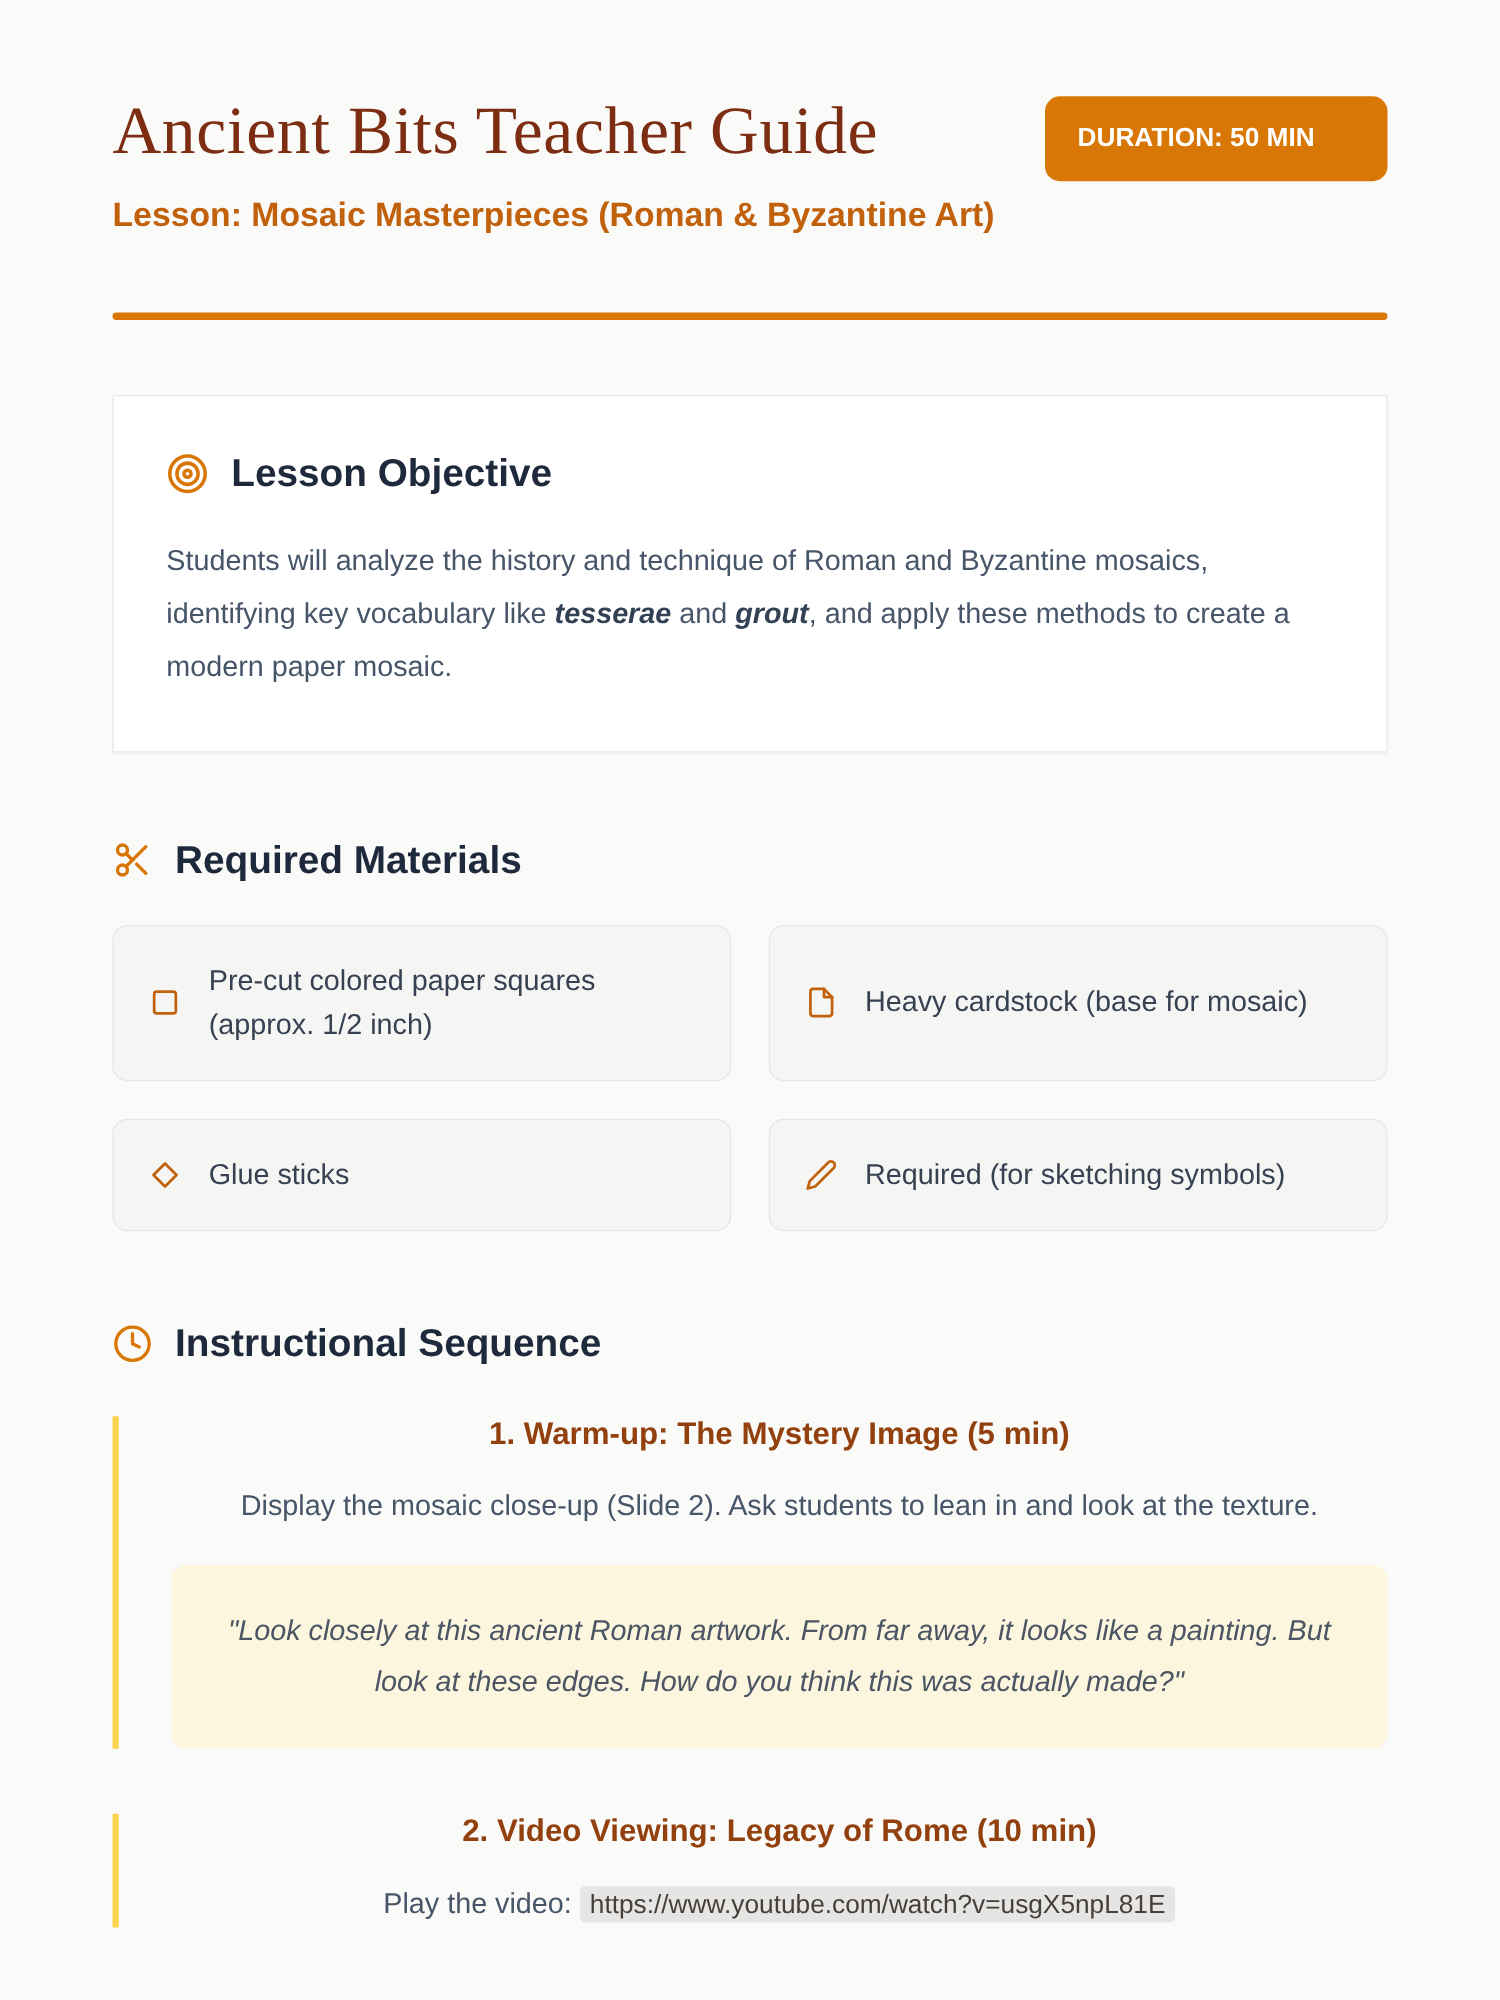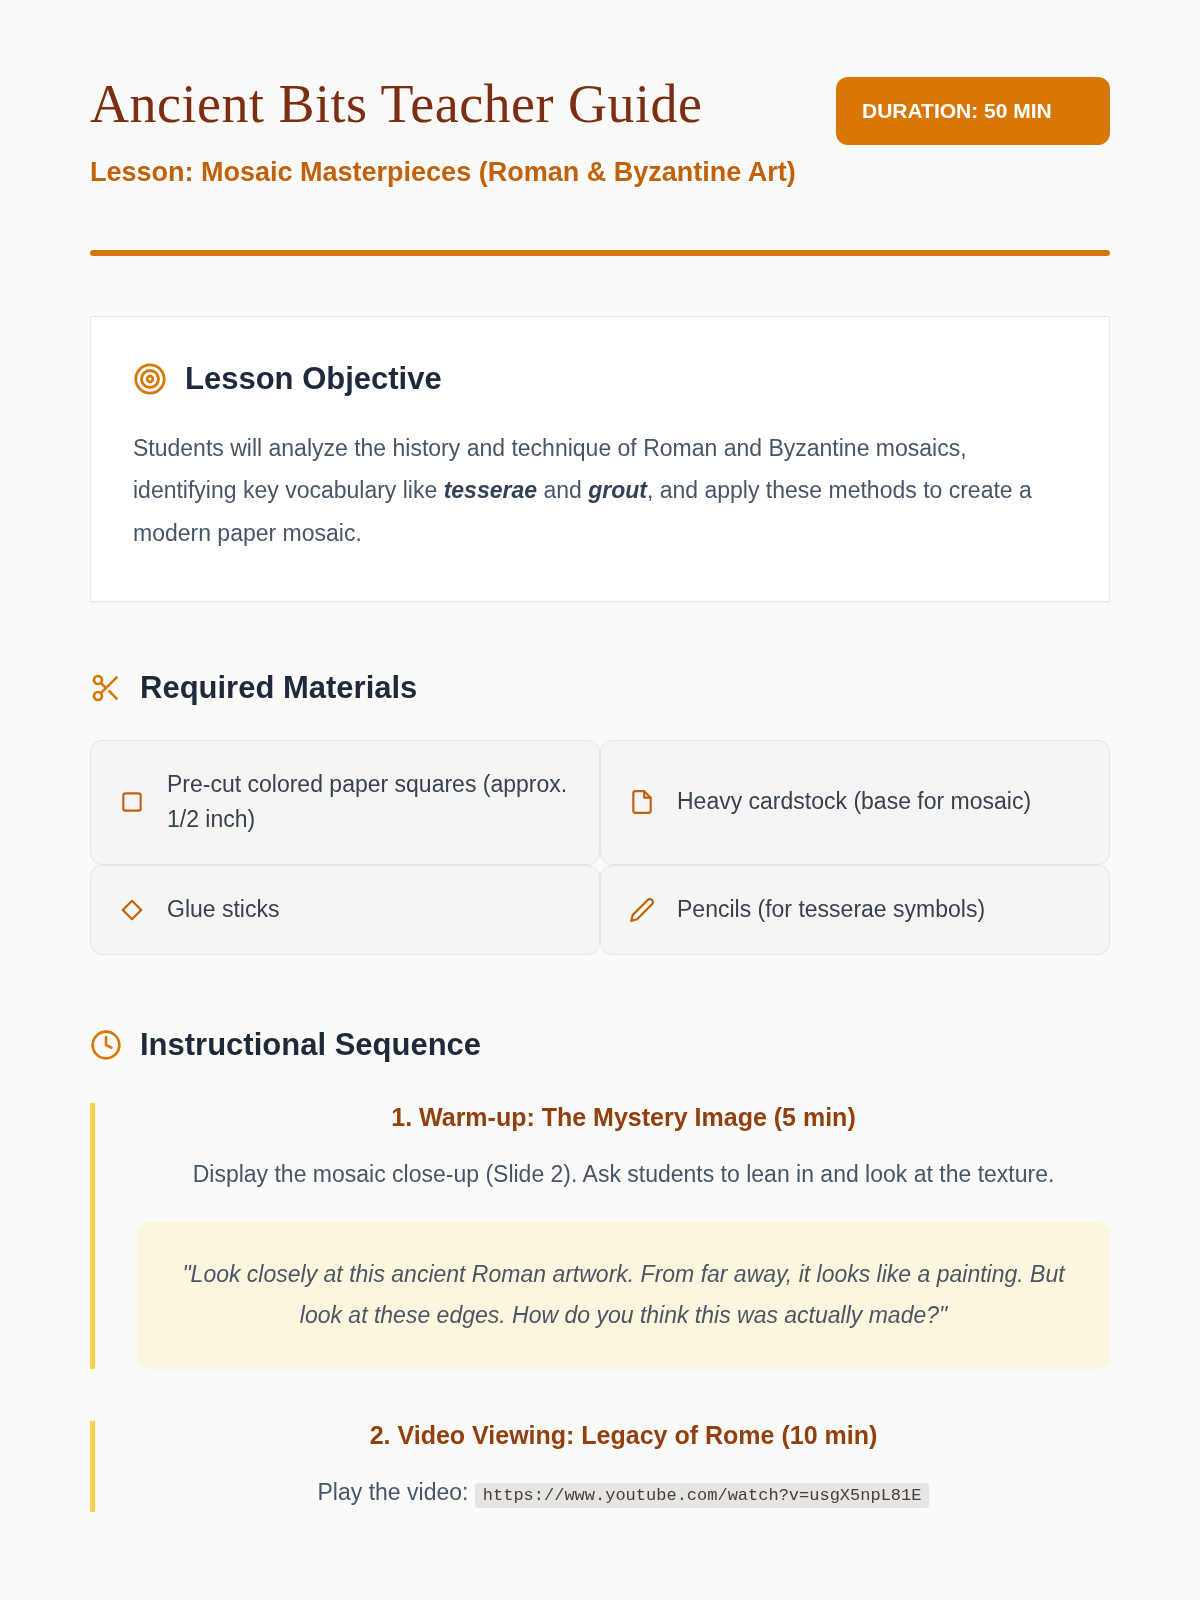--- a/index.html
+++ b/index.html
@@ -85,20 +85,21 @@
     line-height:1.85;
     color:var(--body-color);
   }
   .term{font-weight:700;font-style:italic;color:#334155;}
   
   .materials-section{margin-top:68px;}
   .materials-grid{
     margin-top:34px;
     display:grid;
     grid-template-columns:1fr 1fr;
+    gap:30px;
   }
   .material-card{
     background:var(--card-bg);
     border:1px solid var(--card-border);
     border-radius:12px;
     padding:26px 28px;
     display:flex;
     align-items:center;
     gap:22px;
     font-size:23px;
@@ -128,22 +129,22 @@
     margin-top:28px;
     background:var(--quote-bg);
     border-radius:12px;
     padding:32px 36px;
     font-size:23px;
     line-height:1.8;
     font-style:italic;
     color:#4B5563;
   }
   code.url-code{
-    font-family:Liberation Mono, monospace;
-    font-size:17px;
+    font-family:Liberation Sans, sans-serif;
+    font-size:21px;
     background:#E7E5E4;
     color:#44403C;
     padding:3px 8px;
     border-radius:4px;
   }
   svg{display:block;}
 </style>
 </head>
 <body>
 
@@ -211,21 +212,21 @@
           </svg>
         </span>
         <span>Glue sticks</span>
       </div>
       <div class="material-card">
         <span class="ico">
           <svg width="26" height="26" viewBox="0 0 24 24" fill="none" stroke="currentColor" stroke-width="2" stroke-linecap="round" stroke-linejoin="round">
             <path d="M17 3a2.85 2.83 0 1 1 4 4L7.5 20.5 2 22l1.5-5.5Z"></path>
           </svg>
         </span>
-        <span>Pencils (for tesserae symbols)</span>
+        <span>Required (for sketching symbols)</span>
       </div>
     </div>
   </div>
 
   <div class="sequence-section">
     <div class="section-heading">
       <span class="ico">
         <svg width="32" height="32" viewBox="0 0 24 24" fill="none" stroke="currentColor" stroke-width="2" stroke-linecap="round" stroke-linejoin="round">
           <circle cx="12" cy="12" r="10"></circle>
             <polyline points="12 6 12 12 16 14"></polyline>

